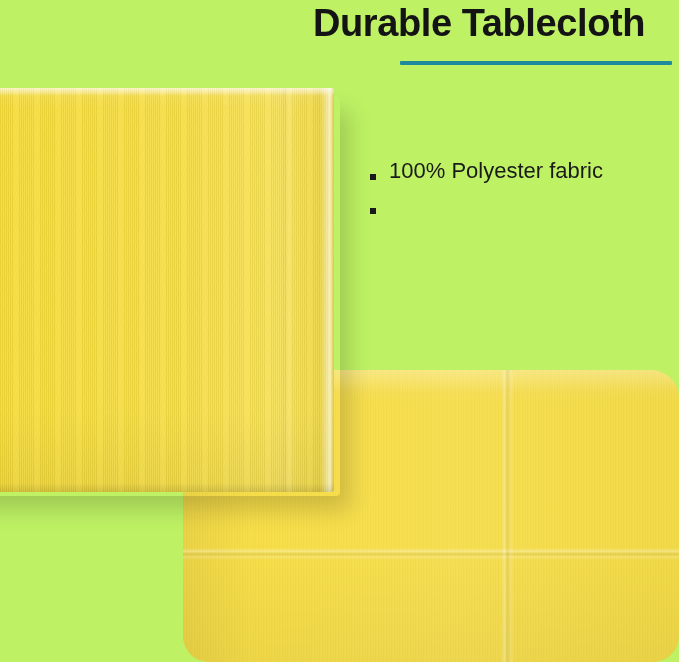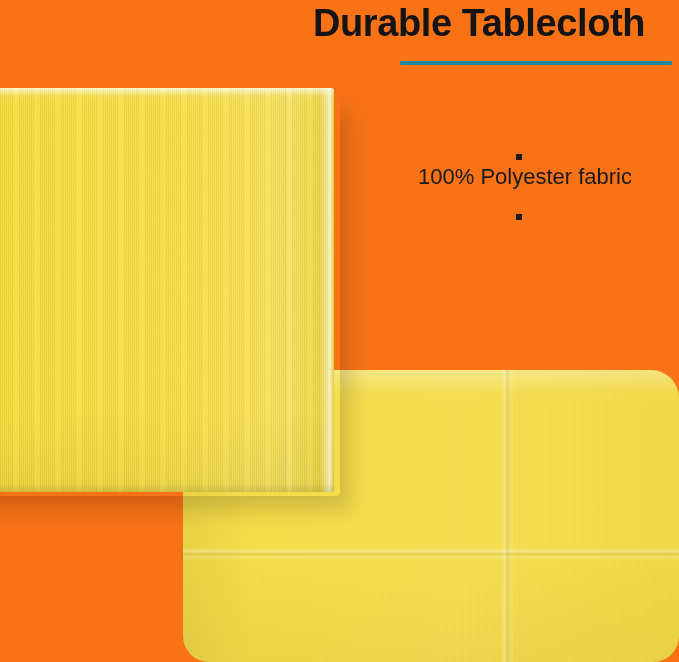--- a/index.html
+++ b/index.html
@@ -12,21 +12,21 @@
     height: 662px;
     position: relative;
     overflow: hidden;
     font-family: "Liberation Sans", sans-serif;
     -webkit-font-smoothing: antialiased;
   }
 
   .stage {
     position: absolute;
     inset: 0;
-    background: #f97316;
+    background: #bef264;
   }
 
   
   .text-panel {
     position: absolute;
     left: 305px;
     top: 0px;
     width: 374px;
     height: 270px;
     z-index: 40;
@@ -57,24 +57,23 @@
   }
 
   .bullets {
     position: absolute;
     left: 65px;
     top: 158px;
     width: 310px;
   }
   .bullet-row {
     display: flex;
-    align-items: center;
+    align-items: flex-end;
     margin-bottom: 28px;
     white-space: nowrap;
-    flex-direction: column;
   }
   .bullet-mark {
     width: 6px;
     height: 6px;
     background: #1a1a1a;
     margin-right: 13px;
     flex: 0 0 auto;
     position: relative;
     top: -4px;
   }

